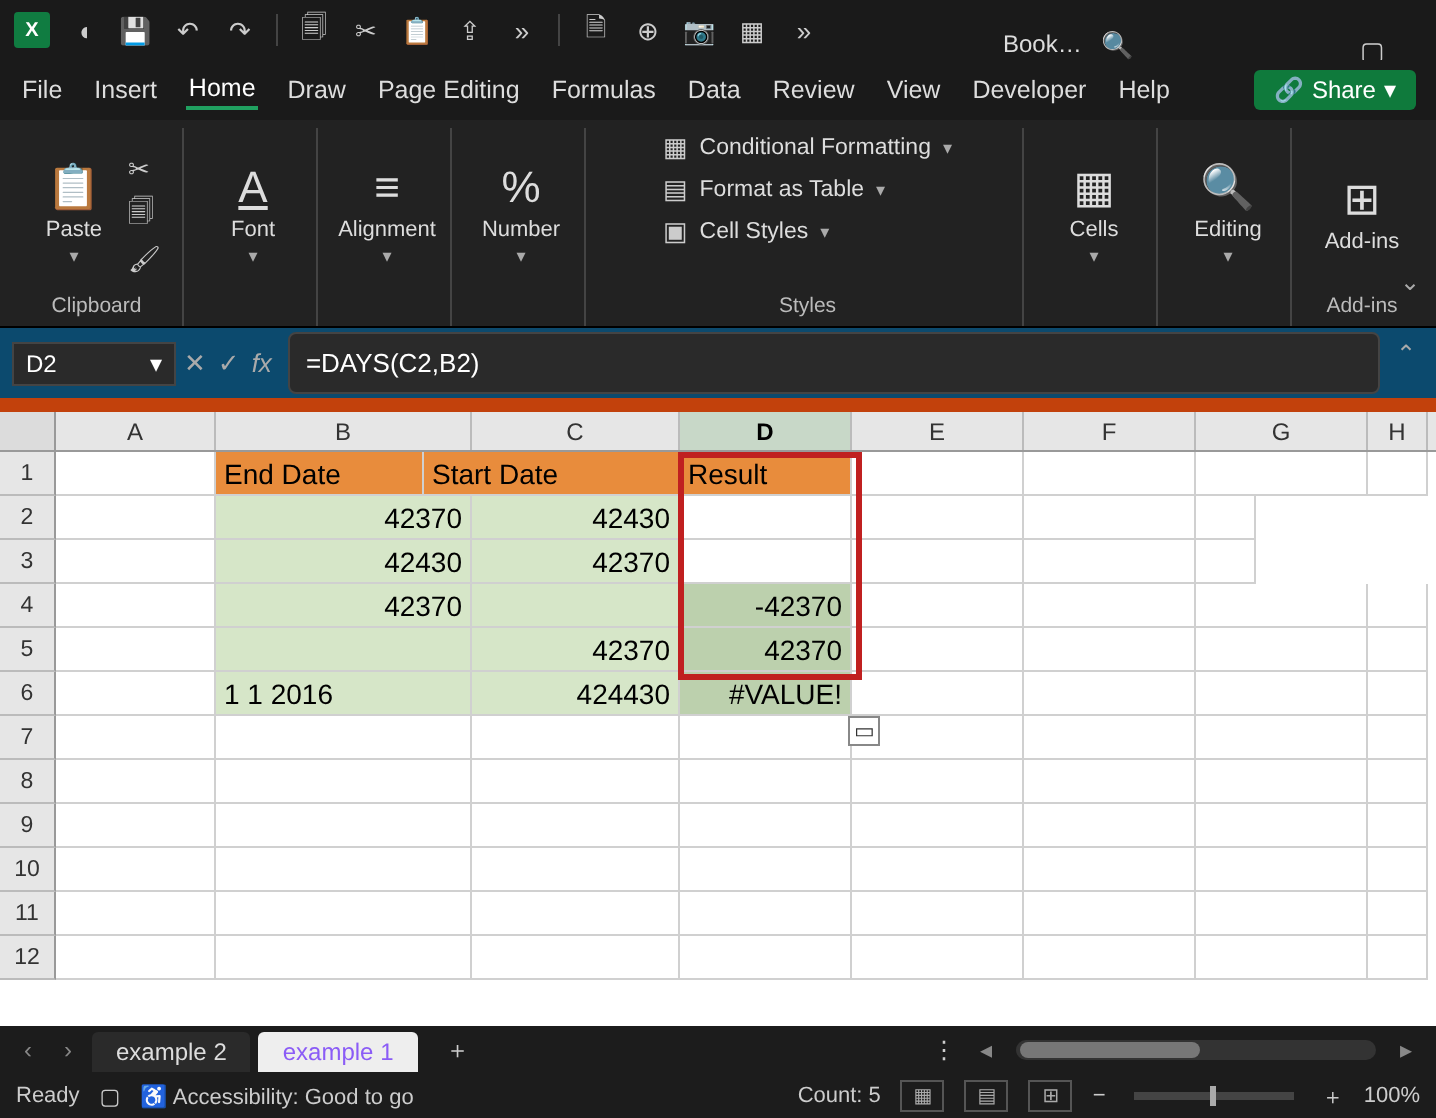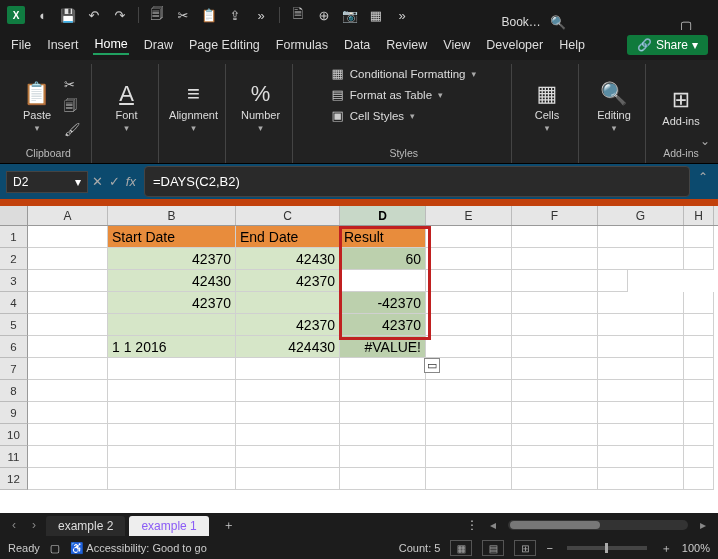--- a/index.html
+++ b/index.html
@@ -299,34 +299,33 @@
     <div class="ch wD sel">D</div>
     <div class="ch wE">E</div>
     <div class="ch wF">F</div>
     <div class="ch wG">G</div>
     <div class="ch wH">H</div>
   </div>
   <div class="rows">
     <div class="row">
         <div class="rh">1</div>
       <div class="cell wA"></div>
+      <div class="cell wC hdr-orange">End Date</div>
       <div class="cell wB hdr-orange">Start Date</div>
-      <div class="cell wC hdr-orange">End Date</div>
       <div class="cell wD hdr-orange">Result</div>
       <div class="cell wE"></div>
         <div class="cell wF"></div>
         <div class="cell wG"></div>
         <div class="cell wH"></div>
     </div>
     <div class="row">
         <div class="rh">2</div>
       <div class="cell wA"></div>
       <div class="cell wB data-green right">42370</div>
       <div class="cell wC data-green right">42430</div>
-      <div class="cell wD data-dgreen right">60</div>
       <div class="cell wE"></div>
         <div class="cell wF"></div>
         <div class="cell wG"></div>
         <div class="cell wH"></div>
     </div>
     <div class="row">
         <div class="rh">3</div>
       <div class="cell wA"></div>
       <div class="cell wB data-green right">42430</div>
       <div class="cell wC data-green right">42370</div>

